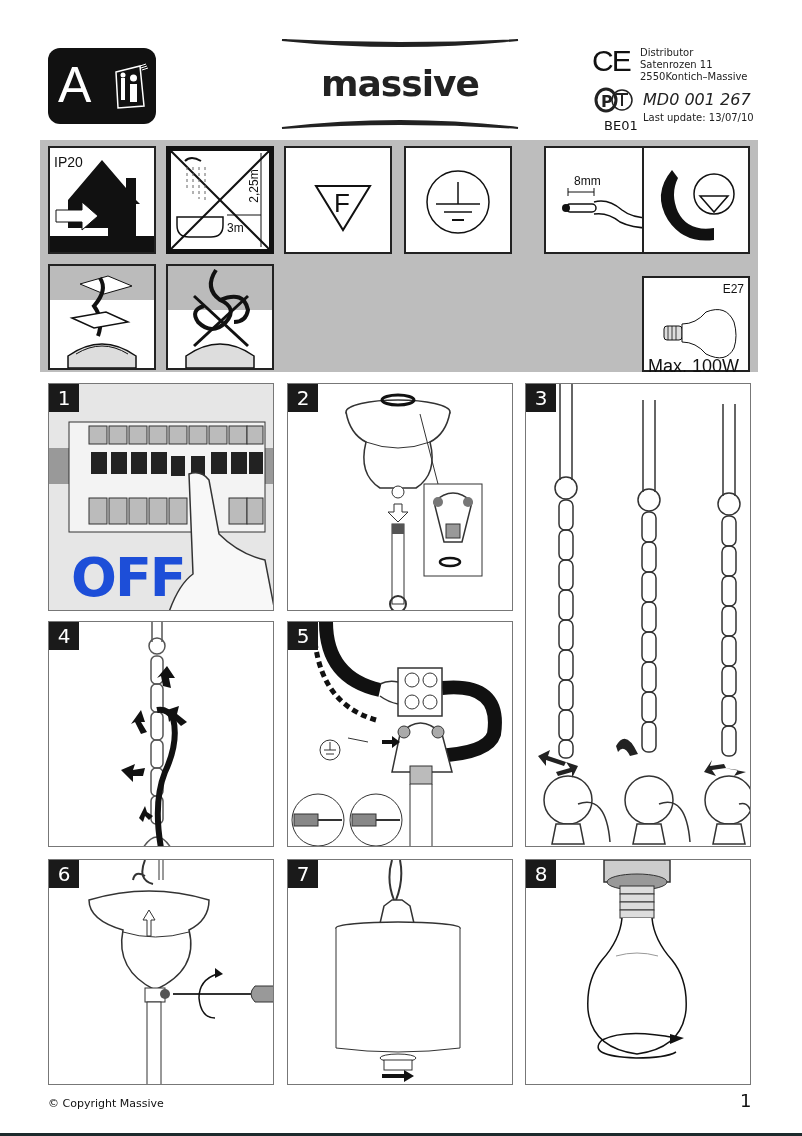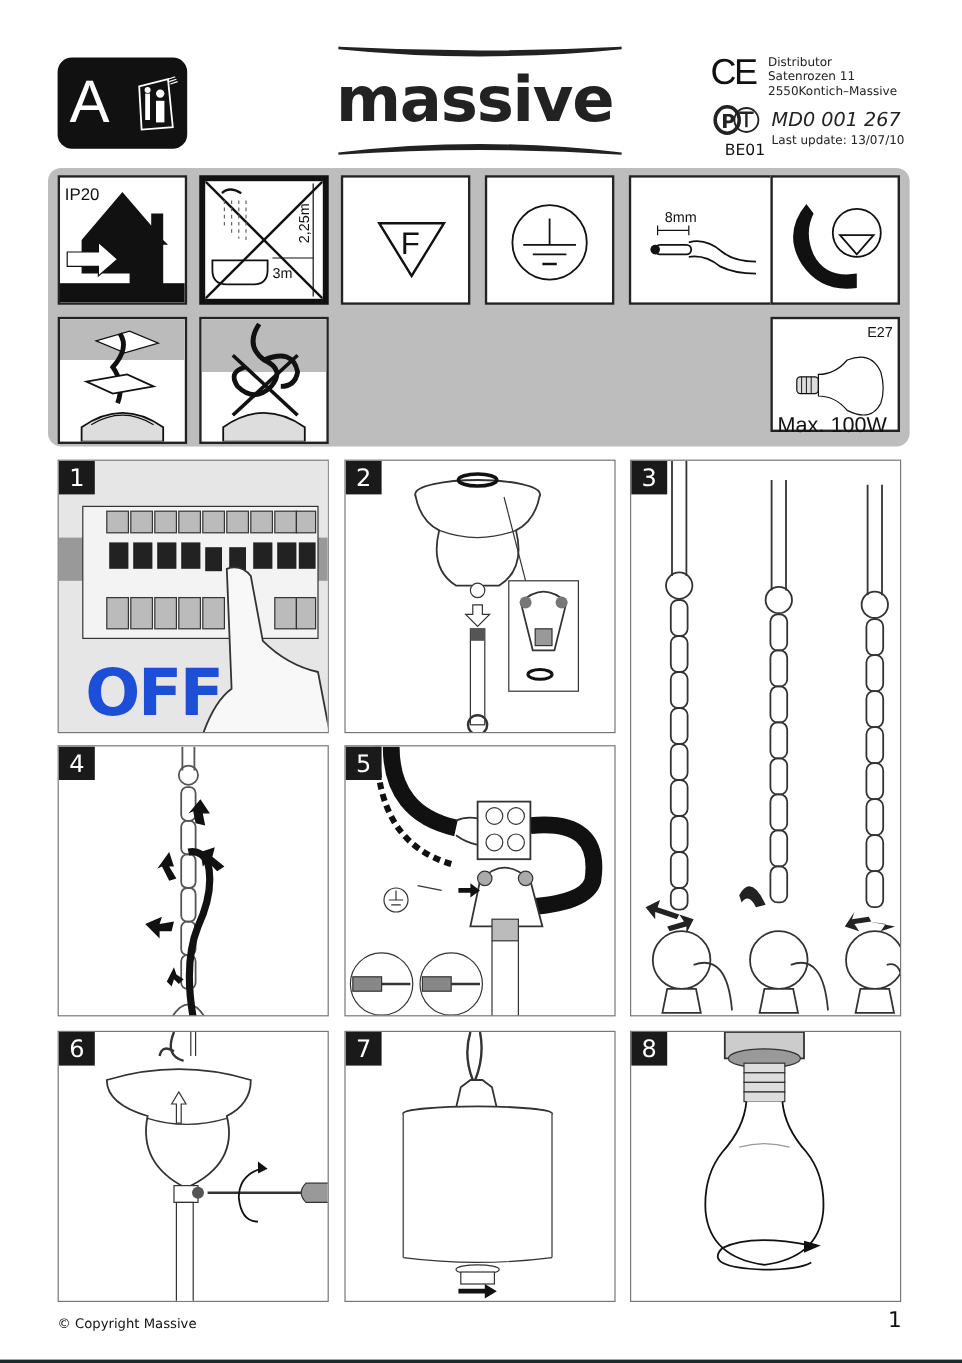--- a/index.html
+++ b/index.html
@@ -2,29 +2,29 @@
 <html><head>
 <meta charset="utf-8">
 <style>
   html,body{margin:0;padding:0;background:#fff;}
   body{width:802px;height:1136px;position:relative;overflow:hidden;font-family:"DejaVu Sans",sans-serif;color:#111;}
   .abs{position:absolute;}
   
   .badge{left:48px;top:48px;width:108px;height:76px;background:#111;border-radius:12px;}
   .badge .letter{left:10px;top:12px;color:#fff;font-family:"Liberation Sans",sans-serif;font-size:50px;line-height:50px;}
   .logo{left:280px;top:36px;width:240px;height:96px;}
-  .logo .word{left:0;top:20px;width:240px;text-align:left;font-family:"DejaVu Sans",sans-serif;font-weight:bold;font-size:52px;letter-spacing:-1px;line-height:56px;color:#222;}
+  .logo .word{left:0;top:20px;width:240px;text-align:center;font-family:"DejaVu Sans",sans-serif;font-weight:bold;font-size:36px;letter-spacing:-1px;line-height:56px;color:#222;}
   .dist{left:640px;top:47px;font-family:"DejaVu Sans",sans-serif;font-size:10px;line-height:12px;color:#222;}
   .code{left:643px;top:90px;font-size:16px;color:#222;font-family:"DejaVu Sans",sans-serif;font-style:italic;}
   .update{left:643px;top:112px;font-size:10px;color:#222;}
   .ce{left:592px;top:44px;font-size:30px;font-family:Liberation Sans, sans-serif;letter-spacing:-2px;}
   .pct{left:594px;top:86px;width:40px;height:36px;}
   .be01{left:604px;top:118px;font-size:13px;}
   
-  .strip{left:40px;top:140px;width:718px;height:232px;background:#bdbdbd;border-radius:11px;}
+  .strip{left:40px;top:140px;width:718px;height:232px;background:#bdbdbd;}
   .sym{position:absolute;background:#fff;border:2px solid #222;box-sizing:border-box;}
   .sym-text{position:absolute;font-family:"Liberation Sans",sans-serif;font-size:14px;}
   
   .step{position:absolute;border:1.5px solid #777;box-sizing:border-box;background:#fff;overflow:hidden;}
   .step .num{position:absolute;left:0;top:0;width:30px;height:28px;background:#1a1a1a;color:#fff;font-size:20px;line-height:28px;text-align:center;font-family:"DejaVu Sans",sans-serif;}
   .step svg{position:absolute;left:0;top:0;}
   .footer-copy{left:48px;top:1097px;font-size:11px;font-family:"DejaVu Sans",sans-serif;}
   .footer-page{left:740px;top:1090px;font-size:18px;font-family:"DejaVu Sans",sans-serif;}
   .bottom-bar{left:0;top:1133px;width:802px;height:3px;background:#1d2a2c;}
 </style>
@@ -102,21 +102,21 @@
   <div class="sym" style="left:364px;top:6px;width:108px;height:108px">
     <svg width="104" height="104">
       <circle cx="52" cy="54" r="31" fill="none" stroke="#111" stroke-width="1.5"></circle>
       <line x1="52" y1="34" x2="52" y2="56" stroke="#111" stroke-width="1.5"></line>
       <line x1="30" y1="56" x2="74" y2="56" stroke="#111" stroke-width="1.5"></line>
       <line x1="38" y1="64" x2="66" y2="64" stroke="#111" stroke-width="1.5"></line>
       <line x1="46" y1="72" x2="58" y2="72" stroke="#111" stroke-width="2"></line>
     </svg>
   </div>
 
-  <div class="sym" style="left:484px;top:6px;width:123px;height:108px">
+  <div class="sym" style="left:504px;top:6px;width:123px;height:108px">
     <div class="sym-text" style="left:28px;top:26px;font-size:12px">8mm</div>
     <svg width="104" height="104">
       <line x1="22" y1="44" x2="48" y2="44" stroke="#111"></line>
       <line x1="22" y1="40" x2="22" y2="48" stroke="#111"></line>
       <line x1="48" y1="40" x2="48" y2="48" stroke="#111"></line>
       <rect x="20" y="56" width="30" height="8" rx="4" fill="#fff" stroke="#111" stroke-width="1.5"></rect>
       <circle cx="20" cy="60" r="4" fill="#111"></circle>
       <path d="M48 54 Q62 50 76 62 Q86 70 104 70 M48 66 Q62 64 74 74 Q86 80 104 80" fill="none" stroke="#111" stroke-width="1.5"></path>
     </svg>
   </div>
@@ -143,21 +143,21 @@
   <div class="sym" style="left:126px;top:124px;width:108px;height:106px">
     <svg width="104" height="102">
       <rect x="0" y="0" width="104" height="44" fill="#bbb"></rect>
       <path d="M48 4 Q36 22 52 34 Q70 42 58 56 Q44 70 30 56 Q22 44 36 40 M52 34 Q76 24 80 44 Q78 56 66 56" stroke="#111" stroke-width="4" fill="none"></path>
       <line x1="26" y1="30" x2="80" y2="80" stroke="#111" stroke-width="3"></line>
       <line x1="80" y1="30" x2="26" y2="80" stroke="#111" stroke-width="3"></line>
       <path d="M18 90 Q52 66 86 90 L86 102 H18 Z" fill="#ddd" stroke="#111" stroke-width="1.5"></path>
     </svg>
   </div>
 
-  <div class="sym" style="left:602px;top:124px;width:108px;height:96px">
+  <div class="sym" style="left:602px;top:136px;width:108px;height:96px">
     <div class="sym-text" style="right:4px;top:4px;font-size:12px">E27</div>
     <svg width="104" height="102">
       <rect x="20" y="48" width="18" height="14" rx="3" fill="#ddd" stroke="#111"></rect>
       <path d="M24 48 V62 M28 48 V62 M32 48 V62" stroke="#111" stroke-width="0.8"></path>
       <path d="M38 46 Q52 46 62 34 Q82 26 90 44 Q94 58 90 70 Q82 86 62 76 Q52 64 38 64 Z" fill="#fff" stroke="#111" stroke-width="1"></path>
     </svg>
     <div class="sym-text" style="left:4px;top:78px;font-size:18px">Max. 100W</div>
   </div>
 </div>
 

